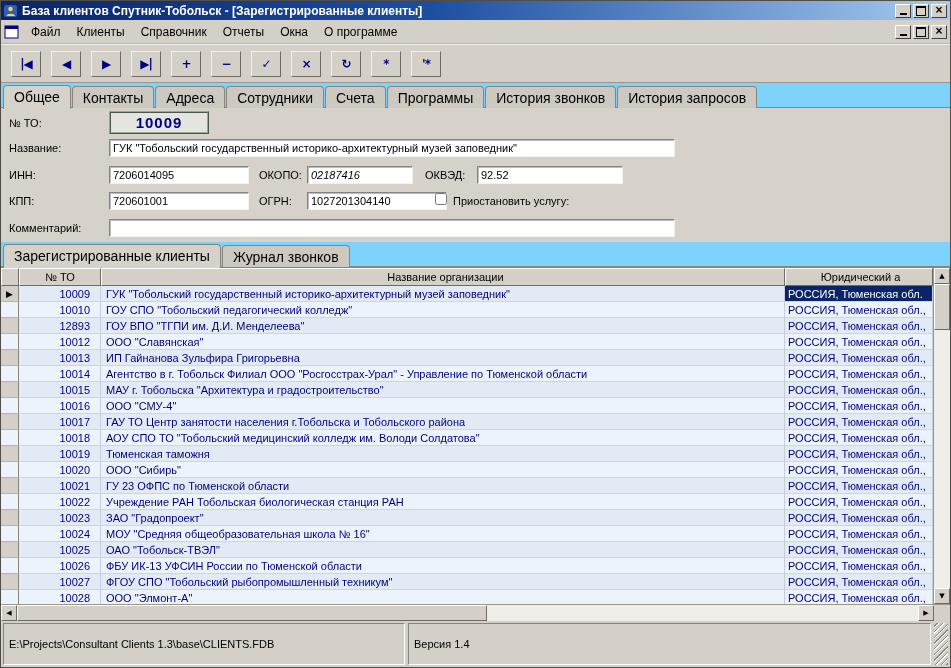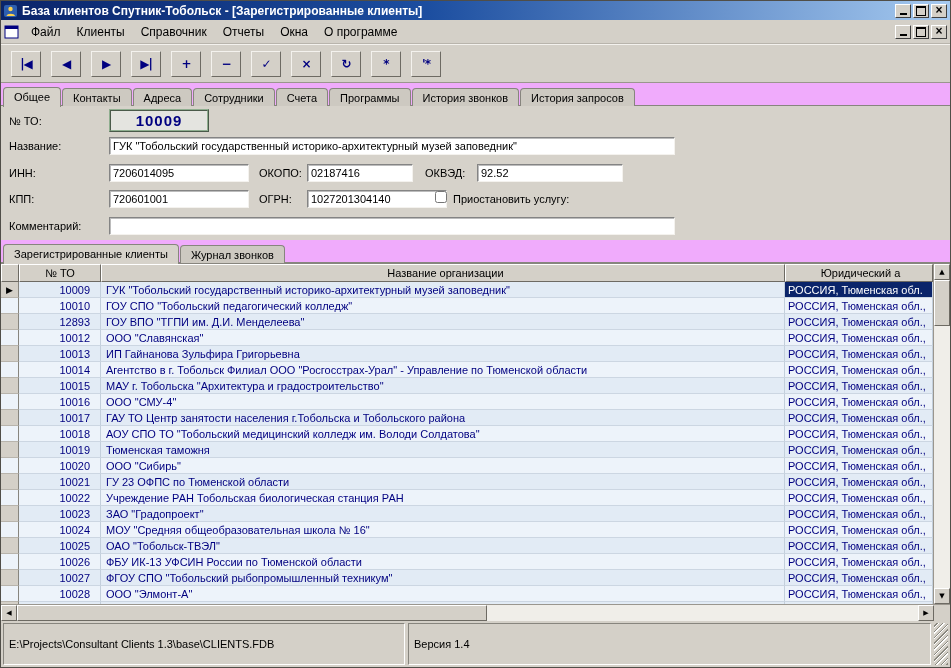--- a/index.html
+++ b/index.html
@@ -1,19 +1,19 @@
 <!DOCTYPE html>
 <html><head>
 <meta charset="utf-8">
 <style>
   html,body{margin:0;padding:0;}
   body{width:951px;height:668px;overflow:hidden;background:#d4d0c8;
        font-family:"Liberation Sans",sans-serif;-webkit-font-smoothing:none;}
   .window{width:951px;height:668px;box-sizing:border-box;border:1px solid #504e48;
-          display:flex;flex-direction:column;background:#f0abfc;}
+          display:flex;flex-direction:column;background:#7dd3fc;}
 
   
   .titlebar{height:19px;flex:0 0 19px;display:flex;align-items:center;gap:4px;
             padding:0 3px;background:linear-gradient(to right,#0a246a 0%,#1c4ea0 45%,#a6caf0 100%);
             color:#fff;font-size:12px;font-weight:bold;}
   .app-icon{width:14px;height:14px;flex:0 0 14px;}
   .title-text{flex:1;white-space:nowrap;overflow:hidden;}
   .win-btns{display:flex;gap:2px;align-items:center;}
   .winbtn{width:16px;height:14px;padding:0;display:flex;align-items:center;justify-content:center;
           background:#d4d0c8;border:1px solid;border-color:#fff #404040 #404040 #fff;
@@ -34,21 +34,21 @@
   .toolbar{height:37px;flex:0 0 37px;display:flex;align-items:center;gap:10px;padding:0 10px;
            background:#d4d0c8;border-top:1px solid #f4f2ee;border-bottom:1px solid #9a968e;}
   .tbtn{width:30px;height:26px;padding:0;display:flex;align-items:center;justify-content:center;
         background:#d4d0c8;border:1px solid;border-color:#f4f2ee #6d6a63 #6d6a63 #f4f2ee;
         color:#000080;font-family:"DejaVu Sans",sans-serif;font-size:12px;font-weight:bold;
         letter-spacing:-1px;cursor:default;}
 
   
   .tabs{flex:0 0 21px;display:flex;align-items:flex-end;padding:2px 2px 0 2px;position:relative;}
   .tabs::after{content:"";position:absolute;left:0;right:0;bottom:0;height:1px;background:#87857e;}
-  .tab{font-size:11px;color:#000;padding:3px 10px 2px;background:#cdc9c1;margin-right:1px;
+  .tab{font-size:14px;color:#000;padding:3px 10px 2px;background:#cdc9c1;margin-right:1px;
        border:1px solid #87857e;border-bottom:none;border-radius:4px 4px 0 0;cursor:default;
        white-space:nowrap;position:relative;z-index:1;}
   .tab.active{background:#d6d2ca;z-index:3;padding-bottom:4px;margin-bottom:-1px;}
 
   
   .form-panel{flex:0 0 134px;position:relative;background:#d6d2ca;font-size:11px;}
   .flabel{position:absolute;color:#000;white-space:nowrap;}
   .finput{position:absolute;box-sizing:border-box;height:18px;font-family:"Liberation Sans",sans-serif;
           font-size:11px;color:#000;background:#fff;padding:1px 3px;
           border:1px solid;border-color:#848484 #f4f2ee #f4f2ee #848484;
@@ -186,21 +186,21 @@
   <div class="form-panel">
     <span class="flabel" style="left:8px;top:9px">№ ТО:</span>
     <div class="no-box" style="left:108px;top:3px;width:100px;height:23px">10009</div>
 
     <span class="flabel" style="left:8px;top:34px">Название:</span>
     <input class="finput" style="left: 108px; top: 31px; width: 566px;" value="ГУК &quot;Тобольский государственный историко-архитектурный музей заповедник&quot;">
 
     <span class="flabel" style="left:8px;top:61px">ИНН:</span>
     <input class="finput" style="left: 108px; top: 58px; width: 140px;" value="7206014095">
     <span class="flabel" style="left:258px;top:61px">ОКОПО:</span>
-    <input class="finput" style="left: 306px; top: 58px; width: 106px;" value="02187416">
+    <input class="finput" style="left: 306px; top: 58px; width: 106px; font-style: italic;" value="02187416">
     <span class="flabel" style="left:424px;top:61px">ОКВЭД:</span>
     <input class="finput" style="left: 476px; top: 58px; width: 146px;" value="92.52">
 
     <span class="flabel" style="left:8px;top:87px">КПП:</span>
     <input class="finput" style="left: 108px; top: 84px; width: 140px;" value="720601001">
     <span class="flabel" style="left:258px;top:87px">ОГРН:</span>
     <input class="finput" style="left: 306px; top: 84px; width: 140px;" value="1027201304140">
     <input type="checkbox" class="chk" style="left: 434px; top: 85px;">
     <span class="flabel" style="left:452px;top:87px">Приостановить услугу:</span>
 

